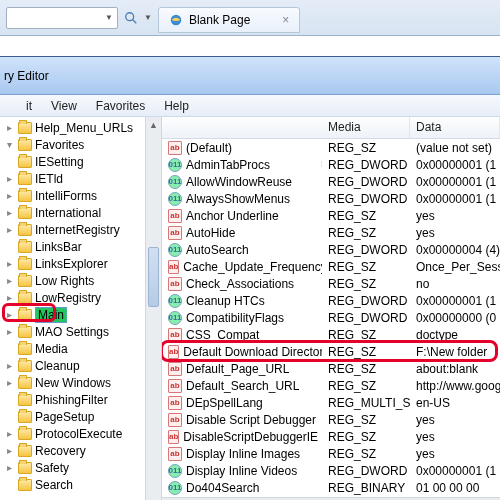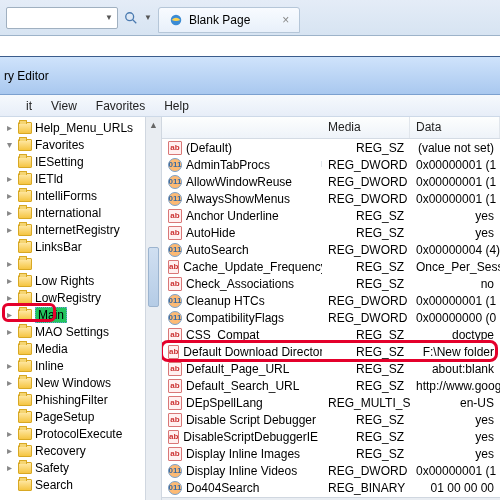--- a/index.html
+++ b/index.html
@@ -39,29 +39,29 @@
 .vscroll .arrow { position:absolute; left:0; right:0; height:16px; display:flex; align-items:center; justify-content:center; color:#666; font-size:9px; }
 .vscroll .arrow.up { top:0; } .vscroll .arrow.down { bottom:0; }
 
 
 .list-pane { flex:1; position:relative; overflow:hidden; }
 .columns { display:flex; height:22px; background: linear-gradient(#fdfefe,#eef3f9); border-bottom:1px solid #d4dbe4; }
 .col { border-right:1px solid #e1e6ec; padding:3px 6px; color:#222; overflow:hidden; white-space:nowrap; }
 .col.name { width:160px;margin-top:44px; } .col.type { width:88px; } .col.data { flex:1; }
 
 .list-body { position:relative; }
-.list-row { display:flex; align-items:center; height:17px;text-align:right; }
+.list-row { display:flex; align-items:center; height:17px; }
 .cell { padding:0 6px; overflow:hidden; white-space:nowrap; }
 .cell.name { width:160px; display:flex; align-items:center; gap:4px; }
 .cell.type { width:88px; }
 .cell.data { flex:1; }
 
 .val-icon { width:14px; height:14px; border:1px solid; border-radius:1px; display:flex; align-items:center; justify-content:center; font-size:8px; font-weight:bold; line-height:1; }
 .val-icon.sz { background:#fff0f0; border-color:#d97777; color:#c33; }
-.val-icon.bin { background:#fdba74; border-color:#7aa0c9; color:#3b6aa0;border-radius:7px; }
+.val-icon.bin { background:#86efac; border-color:#7aa0c9; color:#3b6aa0;border-radius:7px; }
 
 .highlight-row { position:absolute; border:3px solid #e4002b; border-radius:8px; pointer-events:none; }
 
 .hscroll { position:absolute; bottom:0; left:0; right:0; height:16px; background:#e9edf2; border-top:1px solid #d0d7e0; }
 .hscroll .thumb { position:absolute; top:2px; bottom:2px; left:18px; width:170px; background:linear-gradient(#d0dff1,#b5cce6); border:1px solid #9cb4cf; border-radius:2px; }
 .hscroll .arrow { position:absolute; top:0; bottom:0; width:16px; display:flex; align-items:center; justify-content:center; color:#666; font-size:9px; }
 .hscroll .arrow.left { left:0; } .hscroll .arrow.right { right:0; }
 </style>
 </head>
 <body>
@@ -140,20 +140,21 @@
             <span class="tree-label">InternetRegistry</span>
           </div>
           <div class="tree-row">
             <span class="expander none">▸</span>
             <span class="folder-icon"></span>
             <span class="tree-label">LinksBar</span>
           </div>
           <div class="tree-row">
             <span class="expander ">▸</span>
             <span class="folder-icon"></span>
+            <span class="tree-label">LinksExplorer</span>
           </div>
           <div class="tree-row">
             <span class="expander ">▸</span>
             <span class="folder-icon"></span>
             <span class="tree-label">Low Rights</span>
           </div>
           <div class="tree-row">
             <span class="expander ">▸</span>
             <span class="folder-icon"></span>
             <span class="tree-label">LowRegistry</span>
@@ -170,21 +171,21 @@
             <span class="tree-label">MAO Settings</span>
           </div>
           <div class="tree-row">
             <span class="expander none">▸</span>
             <span class="folder-icon"></span>
             <span class="tree-label">Media</span>
           </div>
           <div class="tree-row">
             <span class="expander ">▸</span>
             <span class="folder-icon"></span>
-            <span class="tree-label">Inline</span>
+            <span class="tree-label">Cleanup</span>
           </div>
           <div class="tree-row">
             <span class="expander ">▸</span>
             <span class="folder-icon"></span>
             <span class="tree-label">New Windows</span>
           </div>
           <div class="tree-row">
             <span class="expander none">▸</span>
             <span class="folder-icon"></span>
             <span class="tree-label">PhishingFilter</span>

